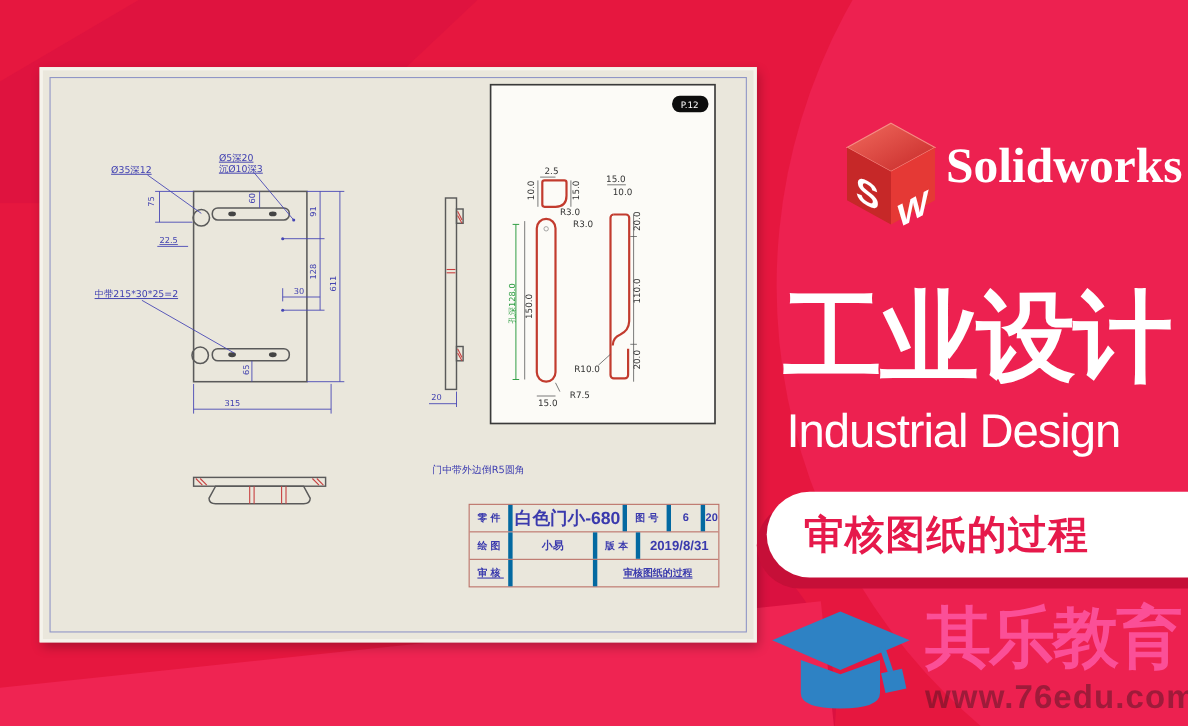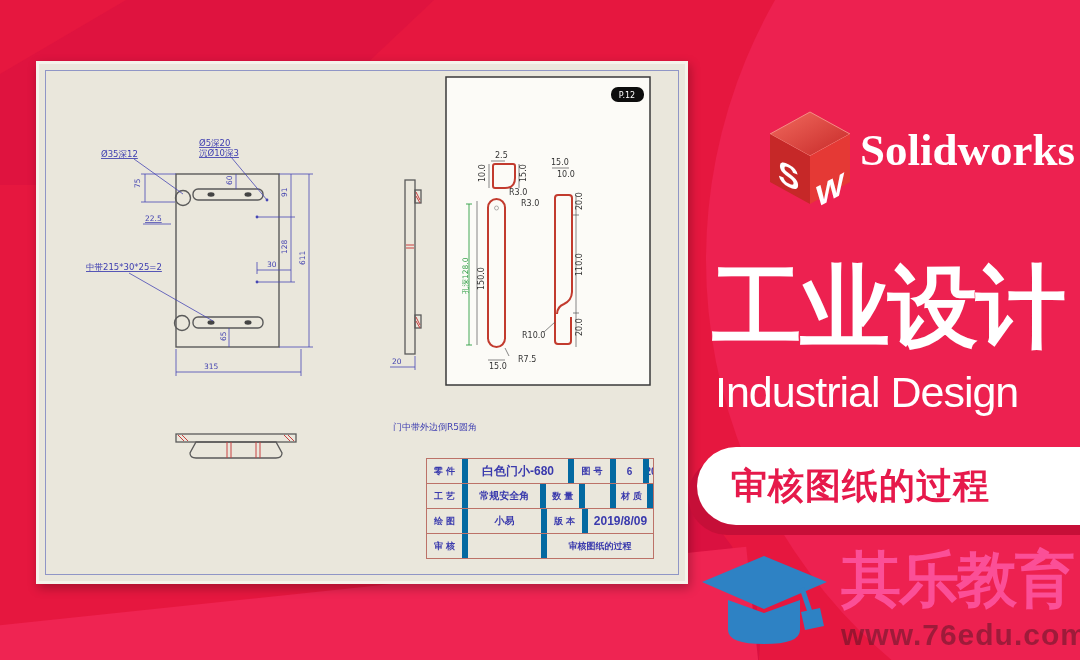--- a/index.html
+++ b/index.html
@@ -18,22 +18,22 @@
   .panel-frame{position:absolute;left:6px;top:6px;right:6px;bottom:6px;border:1px solid #9096C6;}
   .panel svg{position:absolute;left:0;top:0;}
   .dt{font:7.5px "DejaVu Sans",sans-serif;fill:#4343B0;}
   .dtk{font:8px "DejaVu Sans",sans-serif;fill:#333333;}
   .grn{font:7.5px "DejaVu Sans",sans-serif;fill:#2F9E44;}
   .lbl{font:8.5px "DejaVu Sans",sans-serif;fill:#3D3DB0;text-decoration:underline;}
   .note{font:9px "DejaVu Sans",sans-serif;fill:#3D3DB0;}
   
   .tblock{left:387px;top:394px;width:226px;border:1px solid #BC7268;color:#3A3AAD;z-index:3;}
   .tb-row{display:flex;height:24px;border-bottom:1px solid #BC7268;}
-  .tb-row:last-child{border-bottom:none;}
-  .tb-cell{border-right:6px solid #0369a1;display:flex;align-items:center;justify-content:center;
+  .tb-row:last-child{border-bottom:none;text-decoration:underline;}
+  .tb-cell{border-right:4px solid #0369a1;display:flex;align-items:center;justify-content:center;
            font-size:10px;font-weight:bold;overflow:hidden;white-space:nowrap;}
   .tb-cell:last-child{border-right:none;}
   .tb-label{font-size:9px;letter-spacing:3px;padding-left:3px;}
   
   .logo-cube{left:766px;top:110px;width:88px;height:96px;z-index:3;}
   .logo-text{left:860px;top:124px;font-family:"Liberation Serif","DejaVu Serif",serif;
              font-weight:bold;font-size:45px;color:#fff;z-index:3;}
   .title-cn{left:712px;top:262px;width:370px;font-size:90px;line-height:1;font-weight:900;
             color:#fff;letter-spacing:-2px;z-index:3;}
   .title-en{left:715px;top:368px;font-size:43px;color:#fff;letter-spacing:-1px;z-index:3;}
@@ -190,38 +190,30 @@
       <line x1="188" y1="378" x2="188" y2="394"></line>
         <line x1="192" y1="378" x2="192" y2="394"></line>
       <line x1="217" y1="378" x2="217" y2="394"></line>
         <line x1="221" y1="378" x2="221" y2="394"></line>
     </g>
   </svg>
 
   <div class="abs tblock">
     <div class="tb-row">
       <div class="tb-cell tb-label" style="width:32px">零件</div>
-      <div class="tb-cell" style="width:100px;font-size:12px">白色门小-680</div>
+      <div class="tb-cell" style="width:100px;font-size:16px">白色门小-680</div>
       <div class="tb-cell tb-label" style="width:33px">图号</div>
       <div class="tb-cell" style="width:27px">6</div>
       <div class="tb-cell" style="flex:1">20</div>
     </div>
     <div class="tb-row">
-      <div class="tb-cell tb-label" style="width:32px">工艺</div>
-      <div class="tb-cell" style="width:73px">常规安全角</div>
-      <div class="tb-cell tb-label" style="width:30px">数量</div>
-      <div class="tb-cell" style="width:25px"></div>
-      <div class="tb-cell tb-label" style="width:28px">材质</div>
-      <div class="tb-cell" style="flex:1">桦木</div>
-    </div>
-    <div class="tb-row">
       <div class="tb-cell tb-label" style="width:32px">绘图</div>
       <div class="tb-cell" style="width:73px">小易</div>
       <div class="tb-cell tb-label" style="width:32px">版本</div>
-      <div class="tb-cell" style="flex:1;font-size:12px">2019/8/09</div>
+      <div class="tb-cell" style="flex:1;font-size:12px">2019/8/31</div>
     </div>
     <div class="tb-row">
       <div class="tb-cell tb-label" style="width:32px">审核</div>
       <div class="tb-cell" style="width:73px"></div>
       <div class="tb-cell" style="flex:1;font-size:9px">审核图纸的过程</div>
     </div>
   </div>
 </div>
 
 <svg class="abs logo-cube" viewBox="0 0 88 96">

